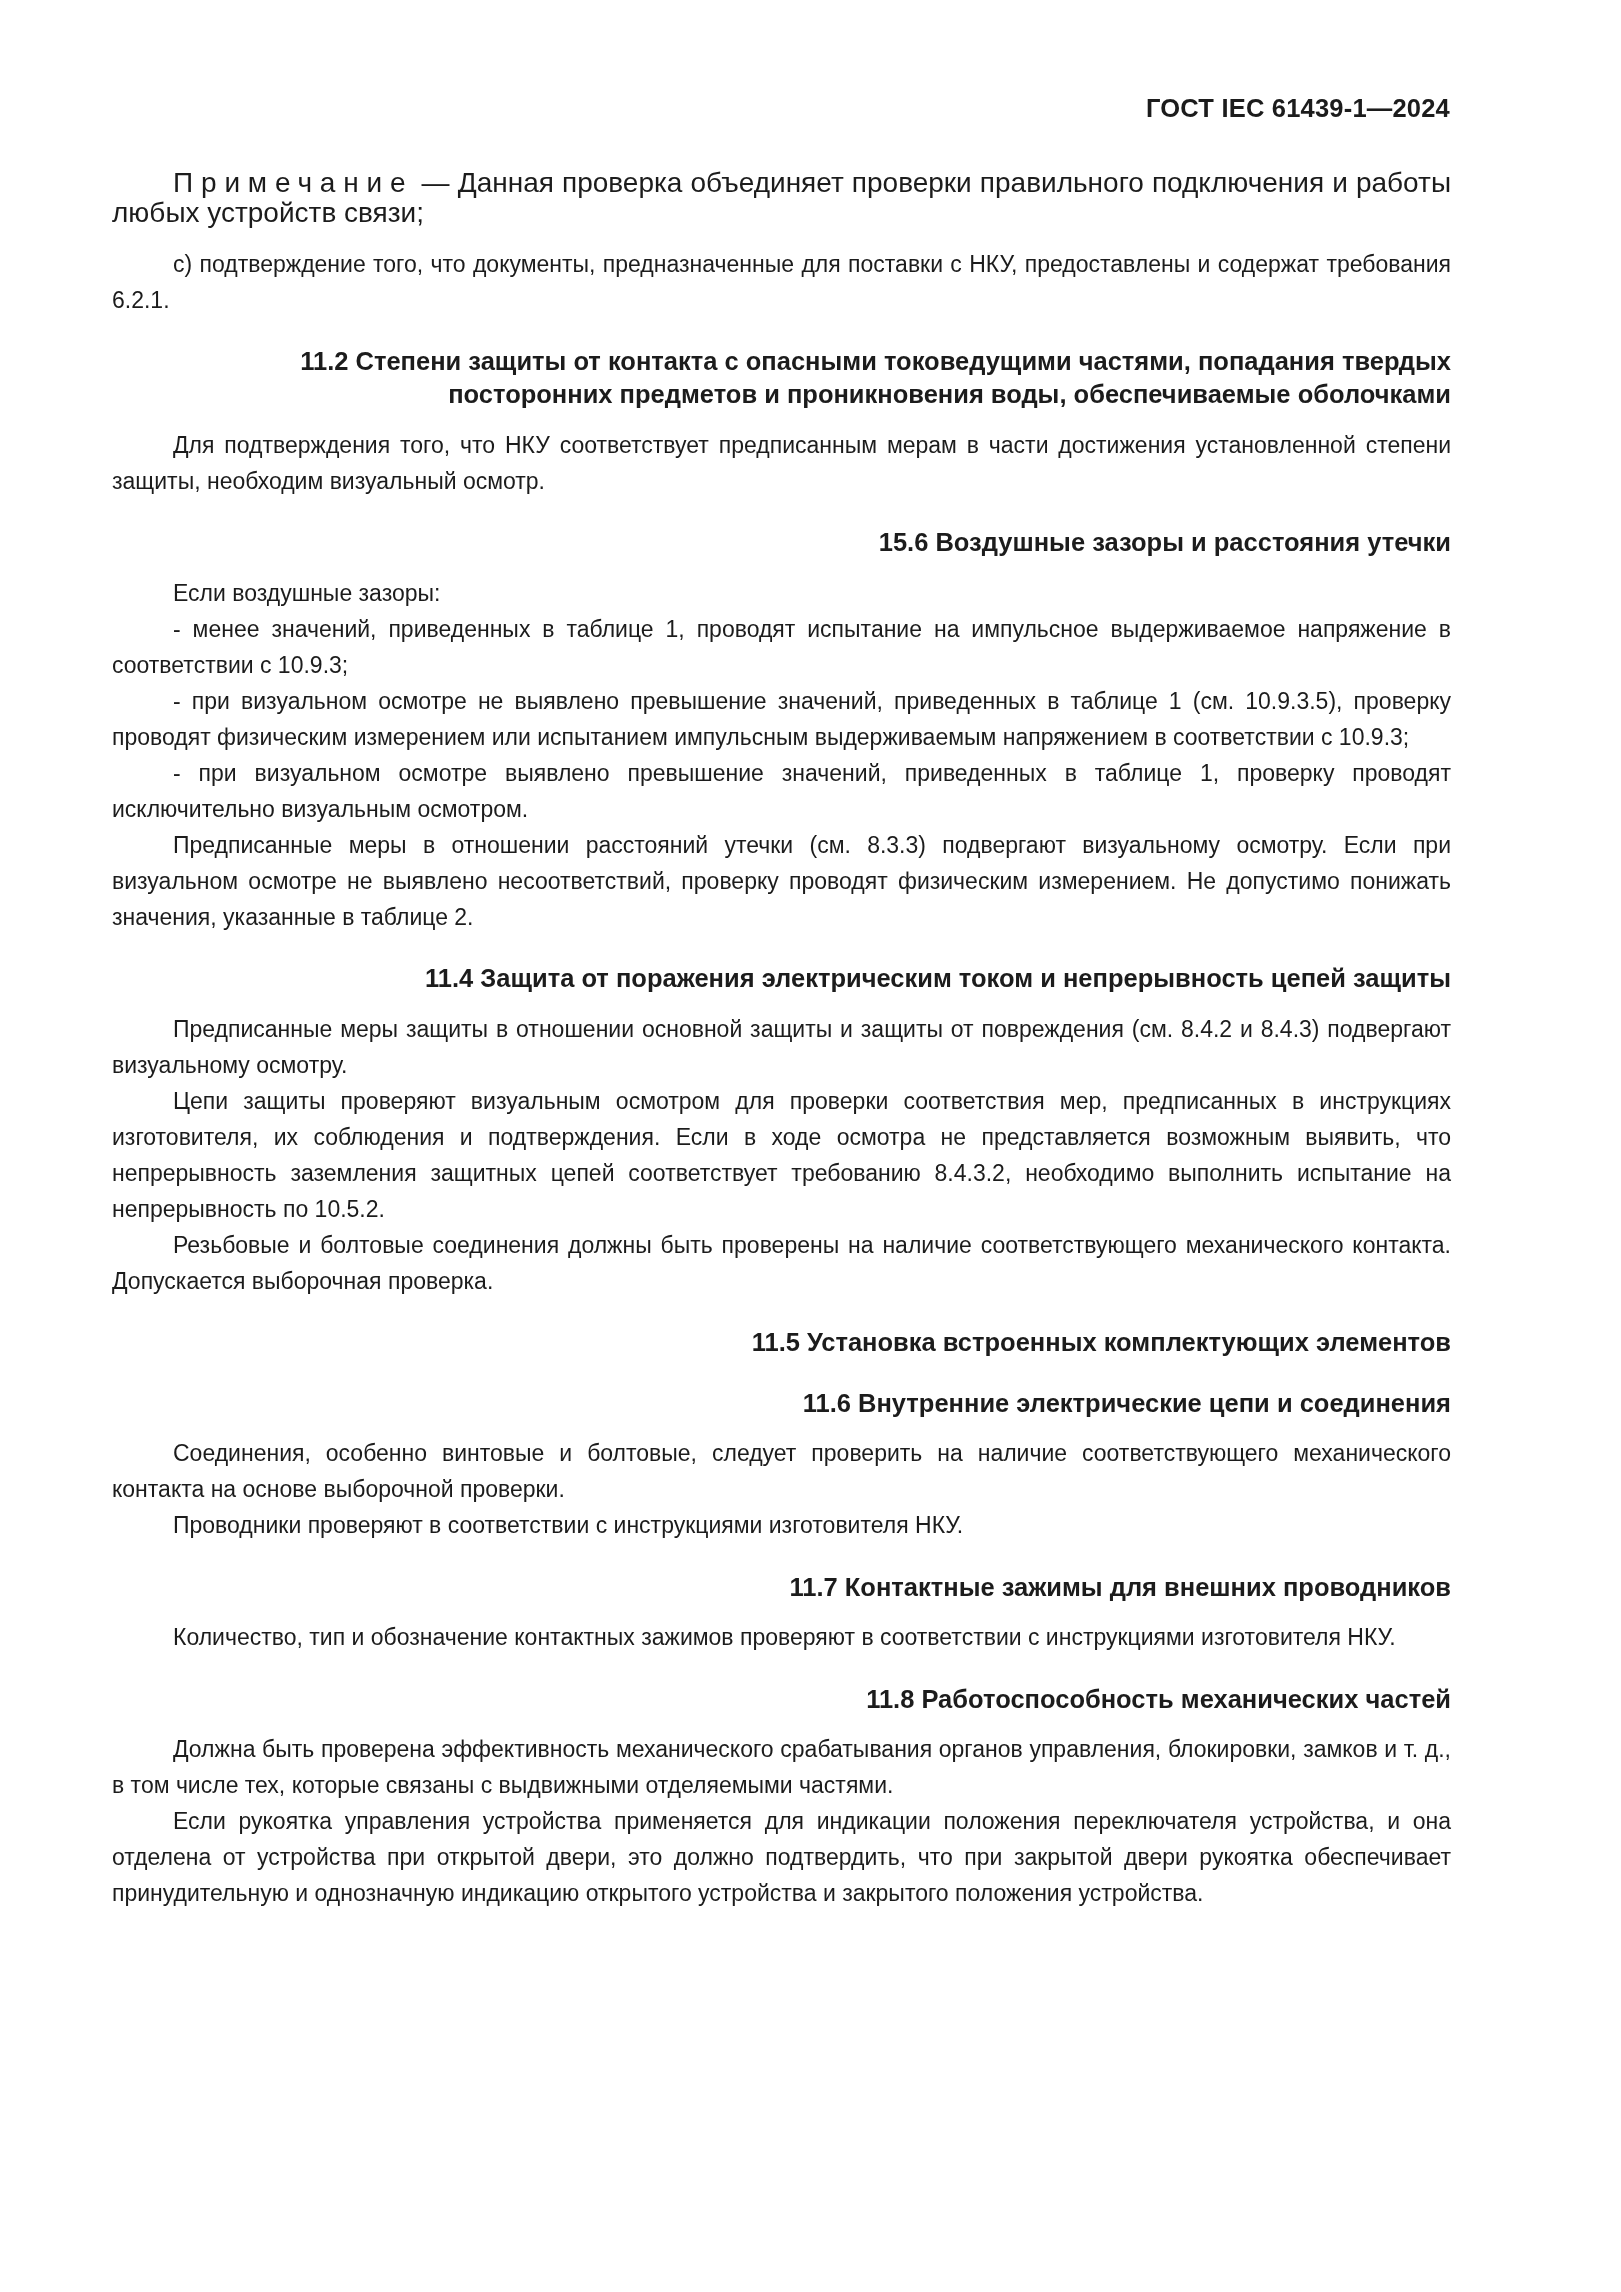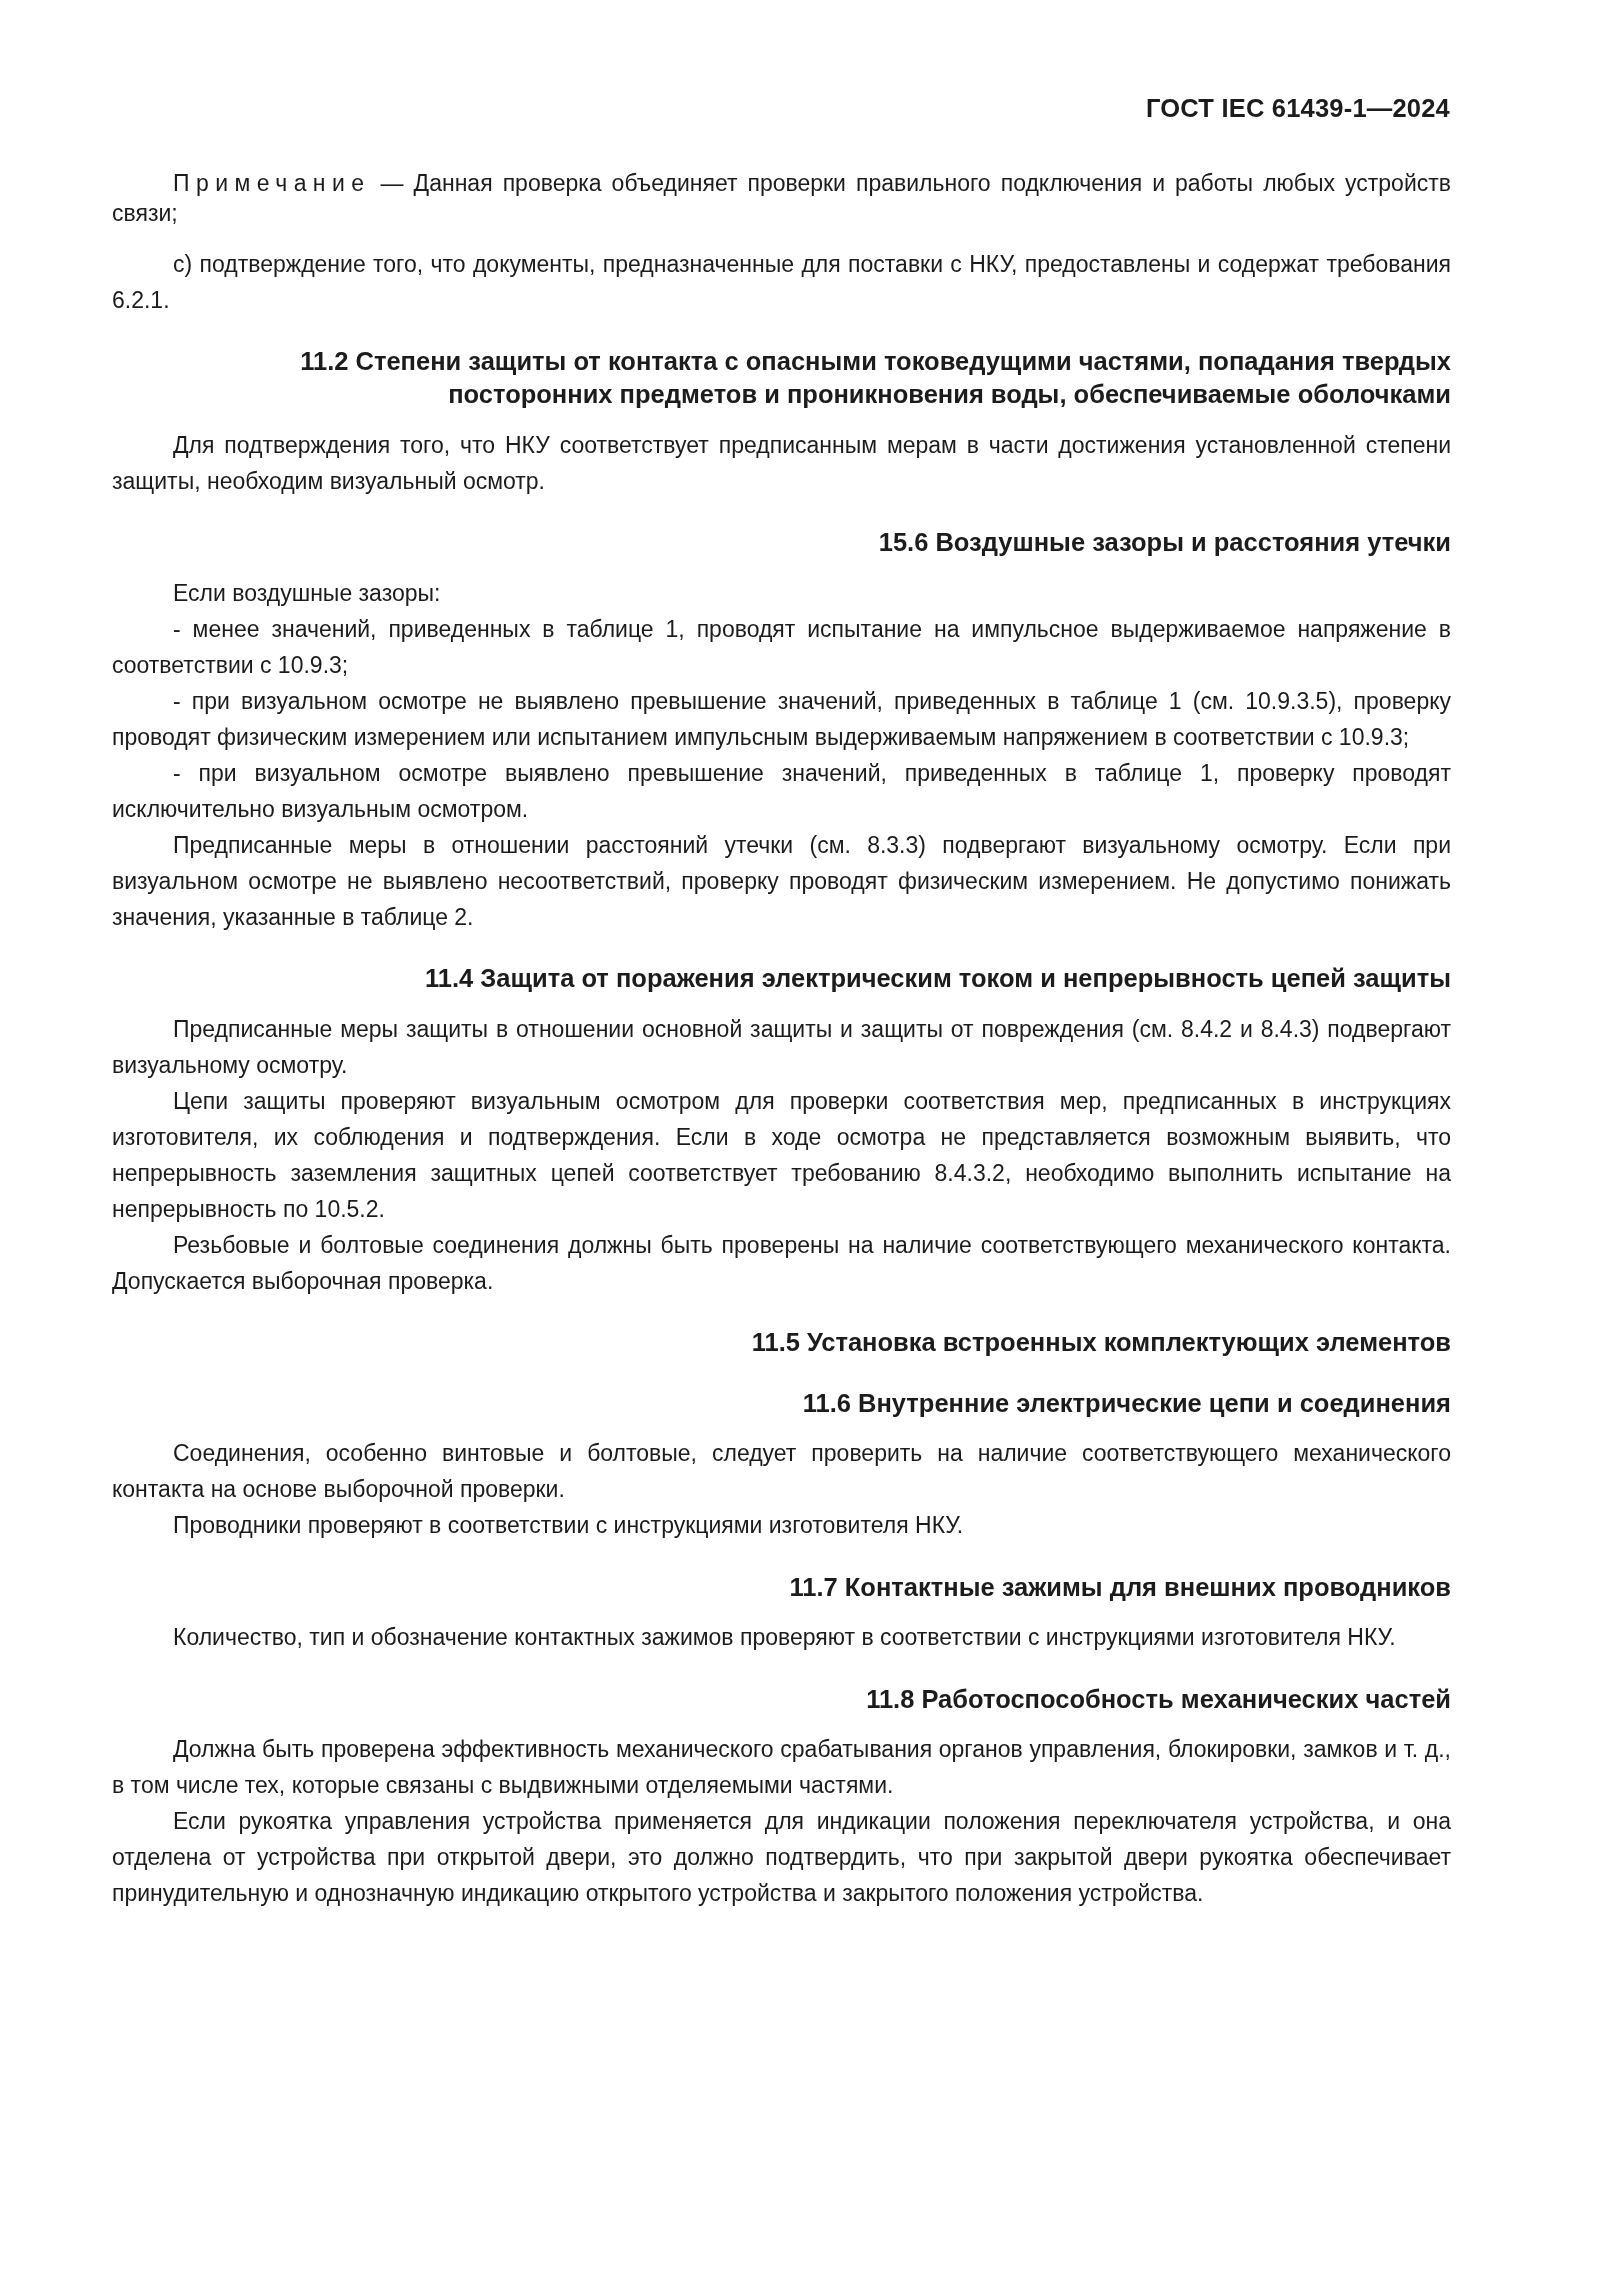--- a/index.html
+++ b/index.html
@@ -29,21 +29,21 @@
     width: 1339px;
   }
   .para {
     font-size: 23px;
     line-height: 36px;
     text-align: justify;
     text-indent: 61px;
     color: #1c1c1c;
   }
   .note {
-    font-size: 23px;
+    font-size: 28px;
     line-height: 30px;
     margin-bottom: 17.6px;
   }
   .note-label {
     letter-spacing: 0.28em;
   }
   .spaced {
     margin-bottom: 17.6px;
   }
   .heading {

